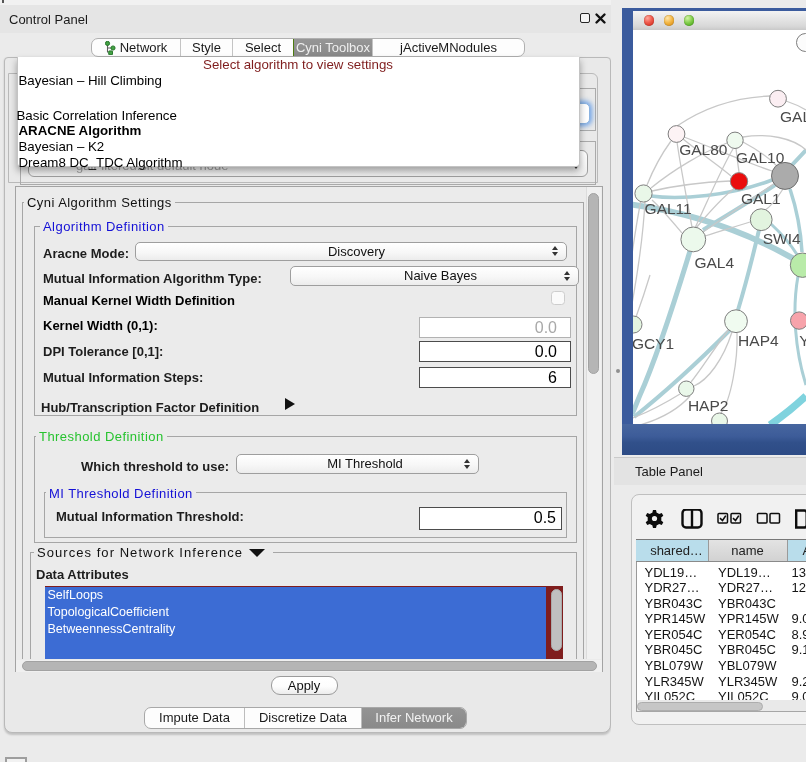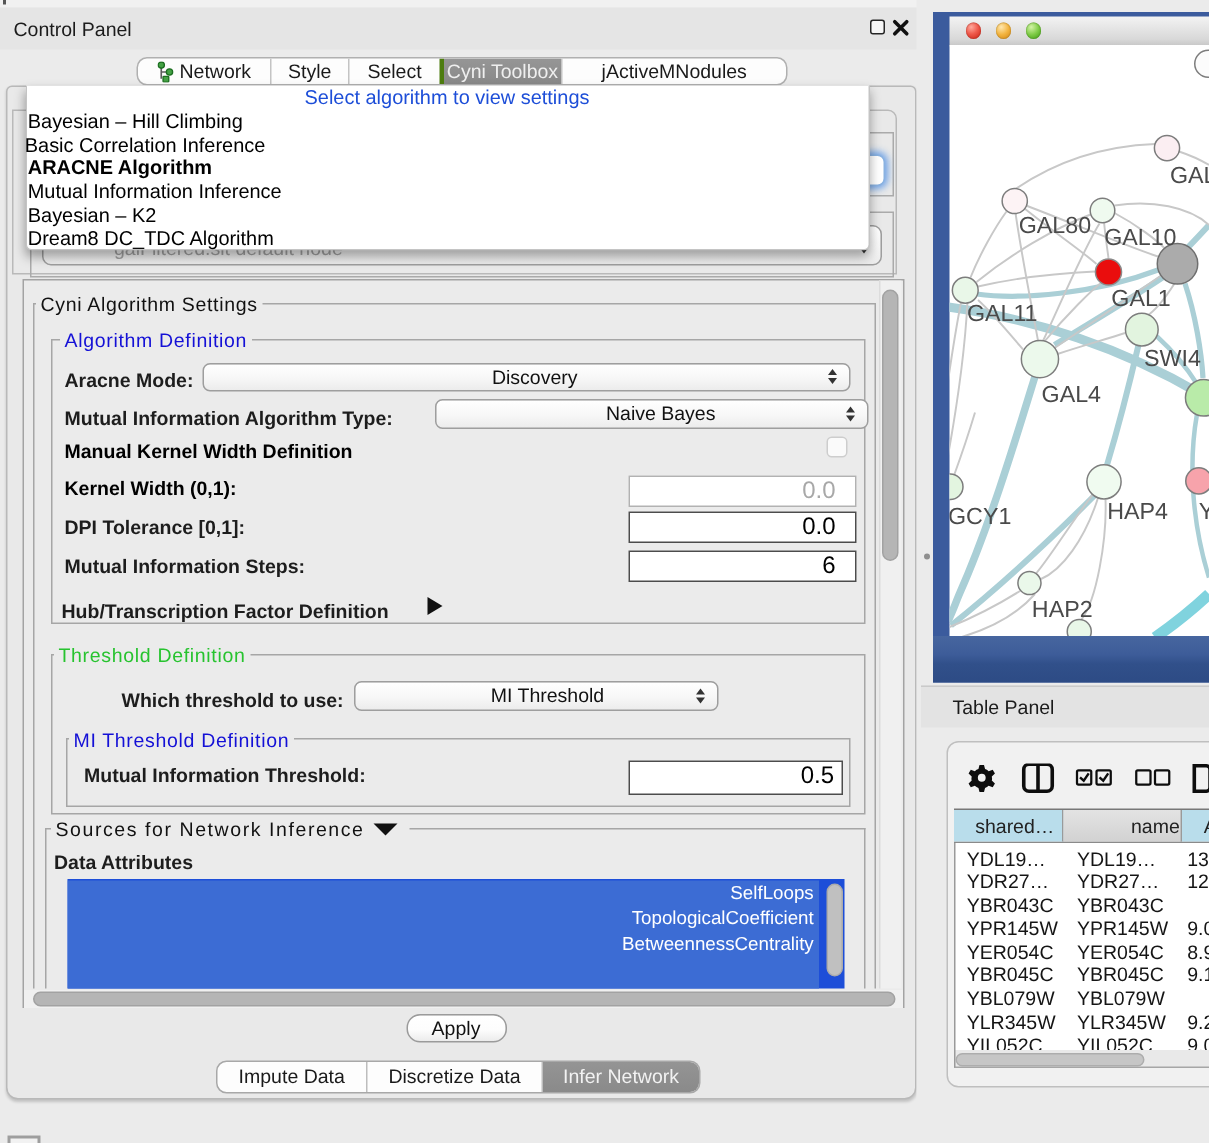--- a/index.html
+++ b/index.html
@@ -42,25 +42,24 @@
 <div class="abs" style="left:20px;top:88px;width:574px;height:41px;border:1px solid #aaa;"></div>
 <div class="abs" style="left:25px;top:103px;width:563px;height:19px;border-radius:5px;background:#fff;border:1px solid #8ab2e0;box-shadow:0 0 5px 2px rgba(90,150,230,.85);"></div>
 <div class="abs" style="left:20px;top:141px;width:574px;height:42px;border:1px solid #aaa;"></div>
 <div class="combo" style="left:28px;top:150px;width:560px;height:27px;border-radius:6px;">
   <span style="position:absolute;left:47px;top:7px;color:#a3a3a3;">galFiltered.sit default node</span>
   <span class="ar"></span>
 </div>
 
 <div class="abs" style="left:16.5px;top:57px;width:563px;height:110px;background:#fff;border:1px solid #c4c4c4;border-top:none;border-radius:0 0 4px 4px;box-shadow:0 4px 7px rgba(0,0,0,.35);box-sizing:border-box;z-index:5;"></div>
 <div class="abs" style="left:16.5px;top:57px;width:563px;z-index:6;font-size:13.3px;color:#000;">
-  <div style="height:16px;line-height:16px;text-align:center;color:#1d4ed8;">Select algorithm to view settings</div>
+  <div style="height:16px;line-height:16px;text-align:center;color:#7f1d1d;">Select algorithm to view settings</div>
   <div style="height:15.7px;line-height:15.7px;padding-left:2px;">Bayesian – Hill Climbing</div>
-  <div style="height:15.7px;line-height:15.7px;padding-left:0;">Basic Correlation Inference</div>
+  <div style="height:15.7px;line-height:15.7px;padding-left:0;margin-top:19px;">Basic Correlation Inference</div>
   <div style="height:15.7px;line-height:15.7px;padding-left:2px;font-weight:bold;">ARACNE Algorithm</div>
-  <div style="height:15.7px;line-height:15.7px;padding-left:2px;">Mutual Information Inference</div>
   <div style="height:15.7px;line-height:15.7px;padding-left:2px;">Bayesian – K2</div>
   <div style="height:15.7px;line-height:15.7px;padding-left:2px;">Dream8 DC_TDC Algorithm</div>
 </div>
 
 <div class="abs" style="left:15px;top:186px;width:588px;height:486px;border:1px solid #a3a3a3;background:#ebebeb;box-sizing:border-box;"></div>
 
 <div class="grp" style="left:21.5px;top:202px;width:562px;height:457px;border-bottom:none;"></div>
 <div class="gtitle" style="left:24px;top:196px;color:#111;">Cyni Algorithm Settings</div>
 
 <div class="grp" style="left:33.5px;top:225.5px;width:543px;height:190px;"></div>
@@ -91,21 +90,21 @@
 <div class="grp" style="left:44px;top:492px;width:523px;height:45.5px;"></div>
 <div class="gtitle" style="left:46px;top:487px;color:#1410d6;">MI Threshold Definition</div>
 <div class="lbl" style="left:56px;top:509px;">Mutual Information Threshold:</div>
 <div class="field" style="left:419px;top:507px;width:143px;height:22.5px;border:1px solid #4c4c4c;line-height:20px;padding-right:5px;">0.5</div>
 
 <div class="grp" style="left:30px;top:552px;width:547px;height:107px;border-bottom:none;"></div>
 <div class="gtitle" style="left:34px;top:546px;color:#111;letter-spacing:1.05px;padding-right:30px;">Sources for Network Inference</div>
 <div class="abs" style="left:249px;top:549px;width:0;height:0;border-left:8px solid transparent;border-right:8px solid transparent;border-top:8.5px solid #111;z-index:2;"></div>
 <div class="lbl" style="left:36px;top:567px;">Data Attributes</div>
 
-<div class="abs" style="left:44.5px;top:585.5px;width:518px;height:73.5px;background:#1d4ed8;overflow:hidden;text-align:right;">
+<div class="abs" style="left:44.5px;top:585.5px;width:518px;height:73.5px;background:#7f1d1d;overflow:hidden;">
   <div style="position:absolute;left:0;top:1.5px;width:501px;height:120px;background:#3c6cd4;"></div>
   <div style="position:absolute;left:3px;top:1.5px;width:495px;font-size:12.5px;color:#fff;">
     <div style="height:17px;line-height:17px;">SelfLoops</div>
     <div style="height:17px;line-height:17px;">TopologicalCoefficient</div>
     <div style="height:17px;line-height:17px;">BetweennessCentrality</div>
   </div>
   <div style="position:absolute;left:506px;top:3px;width:11px;height:62px;background:#c0c0c0;border:1px solid #ababab;border-radius:6px;box-sizing:border-box;"></div>
 </div>
 
 <div class="abs" style="left:586px;top:187px;width:14px;height:472px;background:#f0f0f0;border-left:1px solid #dcdcdc;"></div>
@@ -126,21 +125,21 @@
 
 <div class="abs" style="left:91px;top:37.5px;width:434px;height:19.5px;background:#fdfdfd;border:1px solid #b0b0b0;border-radius:7px;box-sizing:border-box;overflow:hidden;display:flex;font-size:13px;color:#1a1a1a;z-index:3;">
   <div style="width:88px;border-right:1px solid #c4c4c4;text-align:center;line-height:17.5px;padding-left:0;">
     <svg width="11" height="14" viewBox="0 0 11 14" style="vertical-align:-3px;margin-right:4px;">
       <path d="M2.5 4 L2.5 11.5 M2.5 7 L7.5 7" stroke="#5d5d5d" stroke-width="1.1" fill="none"></path>
       <circle cx="2.5" cy="2.4" r="2.1" fill="#44a244" stroke="#1e6f22" stroke-width="0.9"></circle>
       <circle cx="8" cy="7" r="2.1" fill="#44a244" stroke="#1e6f22" stroke-width="0.9"></circle>
       <rect x="3.7" y="9.9" width="3.8" height="3.8" rx="0.5" fill="#44a244" stroke="#1e6f22" stroke-width="0.9"></rect>
     </svg>Network</div>
   <div style="width:51px;border-right:1px solid #c4c4c4;text-align:center;line-height:17.5px;">Style</div>
-  <div style="width:60px;border-right:3px solid #4d7c0f;text-align:center;line-height:17.5px;">Select</div>
+  <div style="width:60px;border-right:1px solid #4d7c0f;text-align:center;line-height:17.5px;">Select</div>
   <div style="width:78px;text-align:center;line-height:17.5px;background:linear-gradient(#969696,#898989);color:#efefef;">Cyni Toolbox</div>
   <div style="flex:1;text-align:center;line-height:17.5px;border-left:1px solid #c4c4c4;">jActiveMNodules</div>
 </div>
 
 <div class="abs" style="left:611px;top:0;width:195px;height:762px;background:#ebebeb;"></div>
 <div class="abs" style="left:621.5px;top:7.5px;width:184.5px;height:447.5px;background:#3b5b9d;"></div>
 <div class="abs" style="left:621.5px;top:424px;width:184.5px;height:31px;background:linear-gradient(#47669f 0%,#3d5c99 40%,#31508a 60%,#2d4b85 100%);"></div>
 <div class="abs" style="left:633px;top:10.5px;width:173px;height:19.5px;background:linear-gradient(#f3f3f3,#d8d8d8 80%,#c9c9c9);border-bottom:1px solid #999;"></div>
 <div class="abs" style="left:643.8px;top:15.1px;width:10.5px;height:10.5px;border-radius:50%;background:radial-gradient(circle at 35% 28%,#ffa99d 0%,#ef5a4c 45%,#d93a2c 75%,#c23022 100%);box-shadow:inset 0 0 1px #8e1f15;"></div>
 <div class="abs" style="left:663.5px;top:15.1px;width:10.5px;height:10.5px;border-radius:50%;background:radial-gradient(circle at 35% 28%,#ffe7ae 0%,#f2b33e 50%,#dd9626 80%,#c47f16 100%);box-shadow:inset 0 0 1px #8e6206;"></div>
@@ -239,21 +238,21 @@
   <rect x="112.5" y="4.5" width="9.5" height="9.5" rx="1"></rect>
   <rect x="125" y="4.5" width="9.5" height="9.5" rx="1"></rect>
   <path d="M 75 9.2 L 77.5 11.5 L 80.8 6.6" stroke-width="1.6"></path>
   <path d="M 88 9.2 L 90.5 11.5 L 93.8 6.6" stroke-width="1.6"></path>
  </g>
  <path d="M 151.2 1.5 h 8 a 2.5 2.5 0 0 1 2.5 2.5 v 12 a 2.5 2.5 0 0 1 -2.5 2.5 h -8 z" fill="none" stroke="#0d0d0d" stroke-width="2.4"></path>
 </svg>
 
 <div class="abs" style="left:635.5px;top:539px;width:171px;height:23px;border-top:1px solid #787878;border-bottom:1px solid #8a8a8a;box-sizing:border-box;font-size:13px;color:#222;">
   <div style="position:absolute;left:0;top:0;width:72px;height:21px;background:#b9ddeb;border-right:1px solid #9a9a9a;text-align:center;line-height:21px;padding-left:10px;box-sizing:content-box;width:62px;">shared…</div>
-  <div style="position:absolute;left:73px;top:0;width:78px;height:21px;background:linear-gradient(#e3e3e3,#d2d2d2);border-right:1px solid #9a9a9a;text-align:right;line-height:21px;">name</div>
+  <div style="position:absolute;left:73px;top:0;width:78px;height:21px;background:linear-gradient(#e3e3e3,#d2d2d2);border-right:1px solid #9a9a9a;text-align:center;line-height:21px;">name</div>
   <div style="position:absolute;left:152px;top:0;width:19px;height:21px;background:#b9ddeb;line-height:21px;padding-left:15px;">A</div>
 </div>
 
 <div class="abs" style="left:635.5px;top:562px;width:170.5px;height:138px;background:#fff;border-left:1px solid #9a9a9a;overflow:hidden;font-size:13px;color:#151515;">
   <div style="position:absolute;left:8px;top:2.5px;line-height:15.6px;">YDL19…<br>YDR27…<br>YBR043C<br>YPR145W<br>YER054C<br>YBR045C<br>YBL079W<br>YLR345W<br>YIL052C</div>
   <div style="position:absolute;left:81.5px;top:2.5px;line-height:15.6px;">YDL19…<br>YDR27…<br>YBR043C<br>YPR145W<br>YER054C<br>YBR045C<br>YBL079W<br>YLR345W<br>YIL052C</div>
   <div style="position:absolute;left:155px;top:2.5px;line-height:15.6px;">13.<br>12.<br><br>9.0<br>8.9<br>9.1<br><br>9.2<br>9.0</div>
 </div>
 
 <div class="abs" style="left:635.5px;top:700px;width:170.5px;height:12px;background:#e9e9e9;border-left:1px solid #9a9a9a;border-bottom:1px solid #a6a6a6;box-sizing:border-box;"></div>

